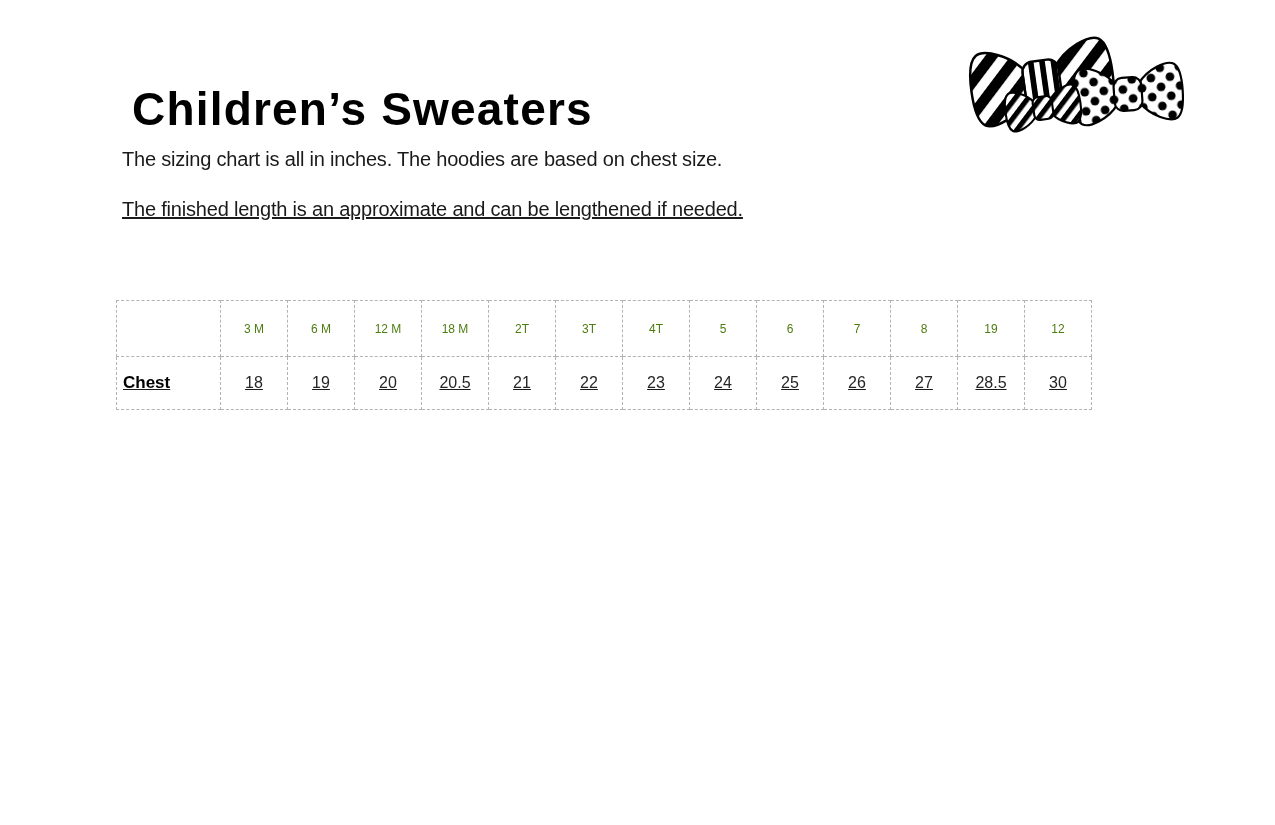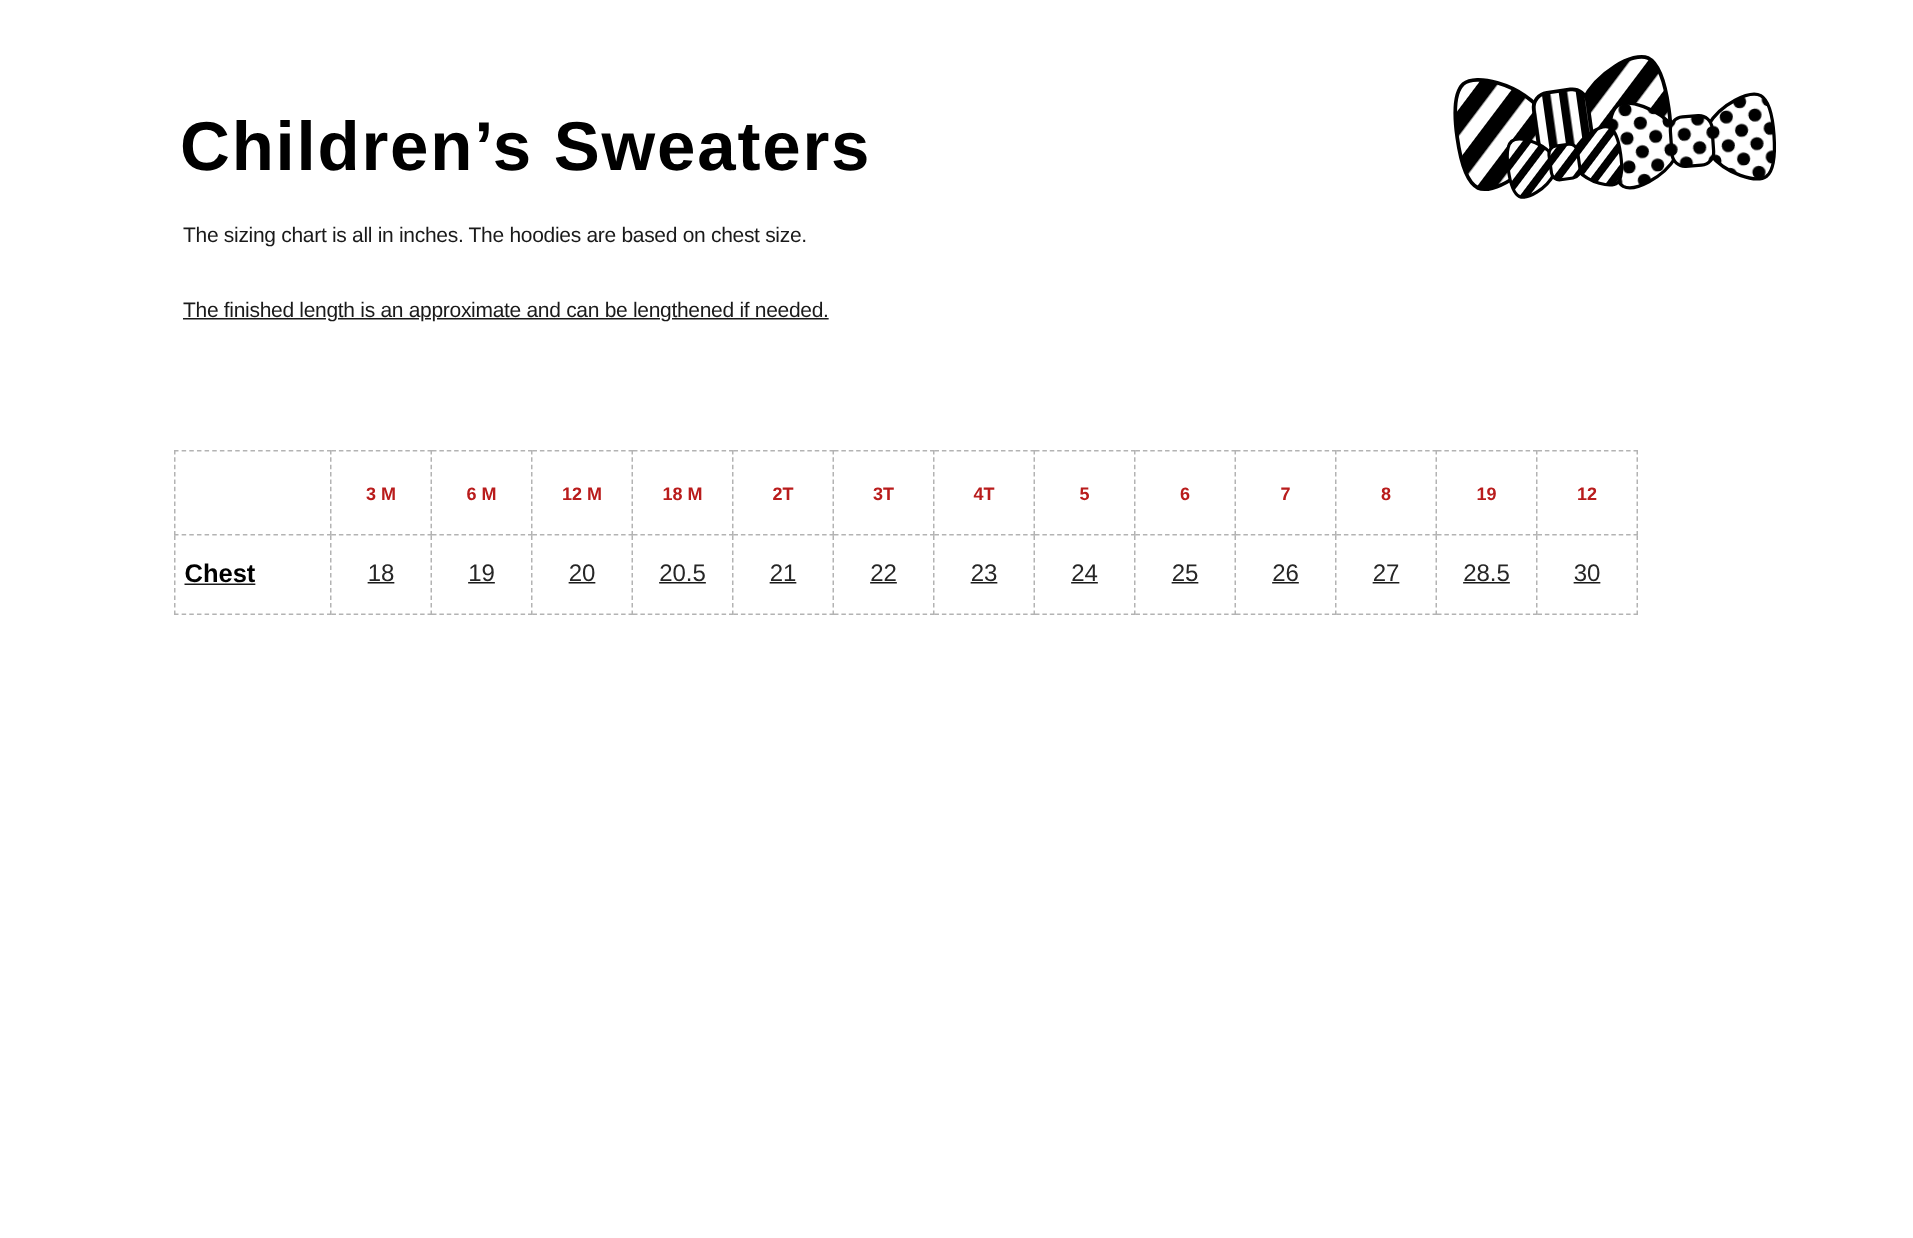--- a/index.html
+++ b/index.html
@@ -12,32 +12,32 @@
     height: 825px;
     position: relative;
     overflow: hidden;
     font-family: "Liberation Sans", sans-serif;
     color: #1a1a1a;
   }
   .page-title {
     position: absolute;
     left: 120px;
     top: 70px;
-    margin: 0;
+    margin: 12px;
     font-size: 46px;
     font-weight: bold;
     letter-spacing: 1.2px;
     color: #000000;
     white-space: nowrap;
   }
   .intro {
     position: absolute;
     left: 122px;
     margin: 0;
-    font-size: 14px;
+    font-size: 20px;
     letter-spacing: -0.2px;
     color: #1a1a1a;
     white-space: nowrap;
   }
   .intro-1 { top: 148px; }
   .intro-2 { top: 198px; text-decoration: underline; }
 
   .bows-wrap {
     position: absolute;
     left: 958px;
@@ -57,22 +57,22 @@
   .size-table th, .size-table td {
     border: 1px dashed #b3b3b3;
     text-align: center;
     vertical-align: middle;
     padding: 0;
     overflow: hidden;
   }
   .size-table thead tr { height: 56px; }
   .size-table thead th {
     font-size: 12px;
-    font-weight: bold;
-    color: #b91c1c;
+    font-weight: normal;
+    color: #4d7c0f;
   }
   .size-table tbody td {
     font-size: 16px;
     font-weight: normal;
     color: #262626;
   }
   .size-table tr.row-chest { height: 53px; text-decoration: underline; }
   .size-table tr.row-length { height: 79px; }
   .size-table td.row-label {
     text-align: left;

